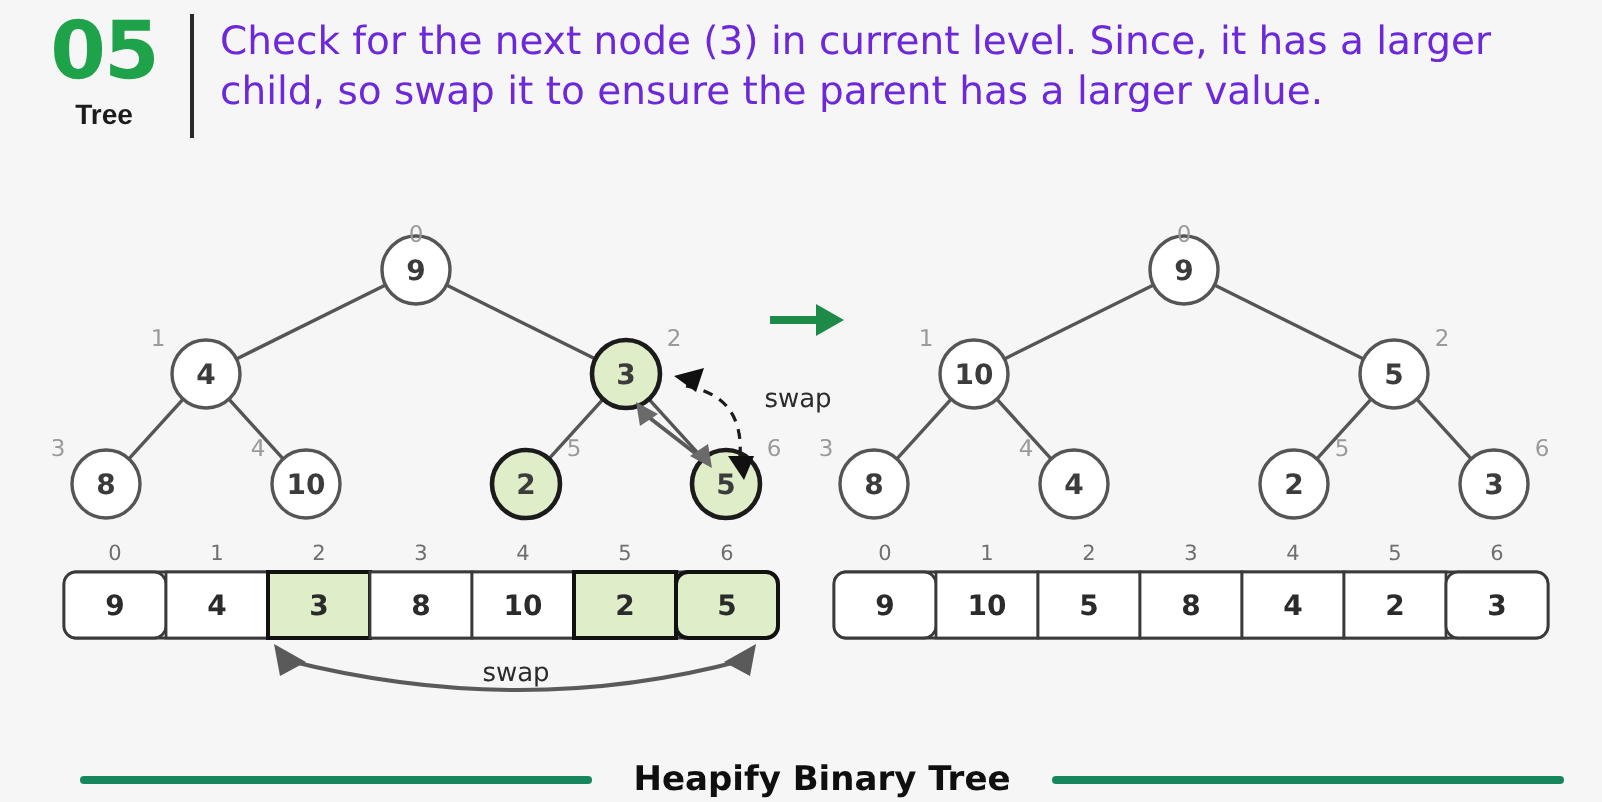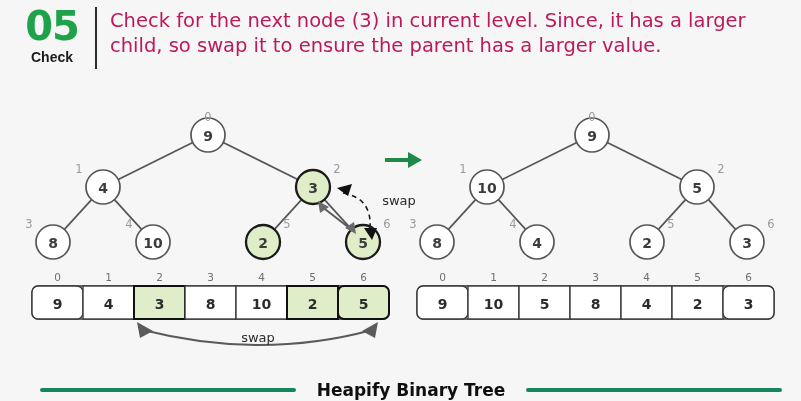--- a/index.html
+++ b/index.html
@@ -17,21 +17,21 @@
   .header{position:absolute;left:0;top:0;width:801px;height:88px;}
   .step-block{position:absolute;left:12px;top:6px;width:80px;text-align:center;}
   .step-num{
     font-size:40px;font-weight:bold;color:#1fa34a;line-height:40px;
     letter-spacing:-1px;font-family:"DejaVu Sans", sans-serif;
   }
   .step-word{font-size:14px;font-weight:bold;color:#1b1b1b;line-height:18px;margin-top:2px;}
   .divider-v{position:absolute;left:95px;top:7px;width:2px;height:62px;background:#2b2b2b;}
   .head-text{
     position:absolute;left:110px;top:8px;width:672px;
-    font-size:19.5px;line-height:25px;color:#be185d;
+    font-size:19.5px;line-height:25px;color:#6d28d9;
     font-family:"DejaVu Sans", sans-serif;
   }
 
   
   .canvas{position:absolute;left:0;top:88px;width:801px;height:270px;}
   svg.layer{position:absolute;left:0;top:0;width:801px;height:270px;}
 
   
   .node circle{stroke:#555555;stroke-width:1.7px;fill:#ffffff;}
   .node.hl circle{fill:#dfedc9;stroke:#1b1b1b;stroke-width:2.3px;}
@@ -77,21 +77,21 @@
   }
 </style>
 </head>
 <body>
 
 <div id="root">
 
   <div class="header">
     <div class="step-block">
       <div class="step-num">05</div>
-      <div class="step-word">Check</div>
+      <div class="step-word">Tree</div>
     </div>
     <div class="divider-v"></div>
     <div class="head-text">Check for the next node (3) in current level. Since, it has a larger child, so swap it to ensure the parent has a larger value.</div>
   </div>
 
   <div class="canvas">
     <svg class="layer" viewBox="0 0 801 270">
       <g id="edges-left">
           <line x1="192.76583104159738" y1="54.54454081749462" x2="118.2341689584026" y2="91.45545918250538" class="edge"></line>
           <line x1="223.23416895840262" y1="54.54454081749462" x2="297.7658310415974" y2="91.45545918250538" class="edge"></line>

